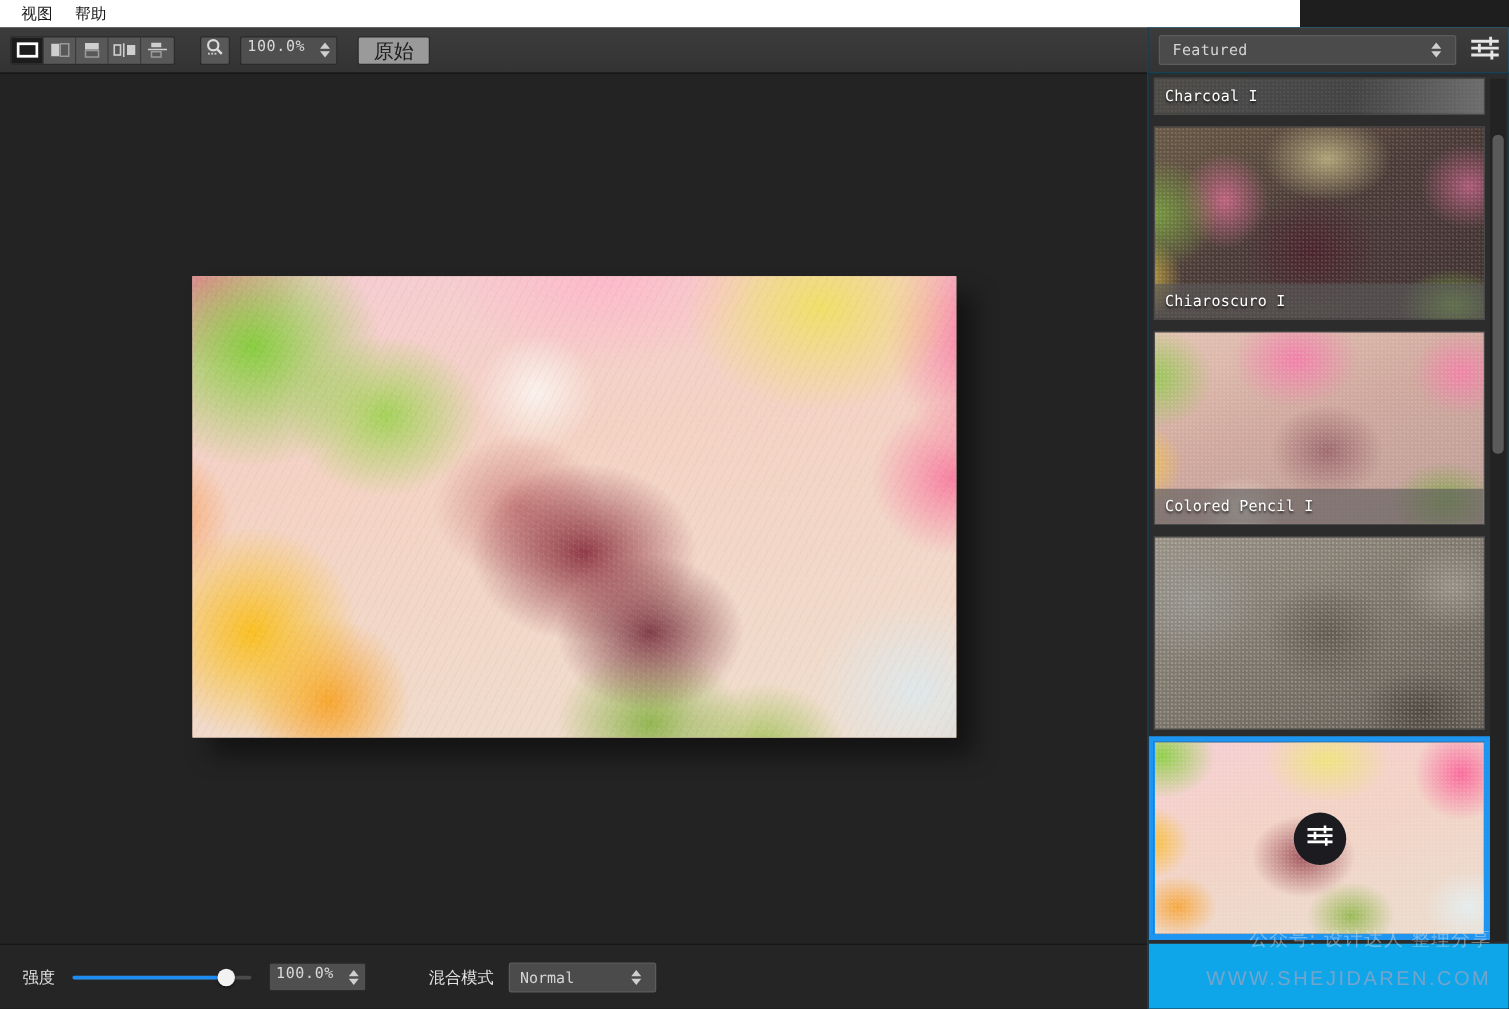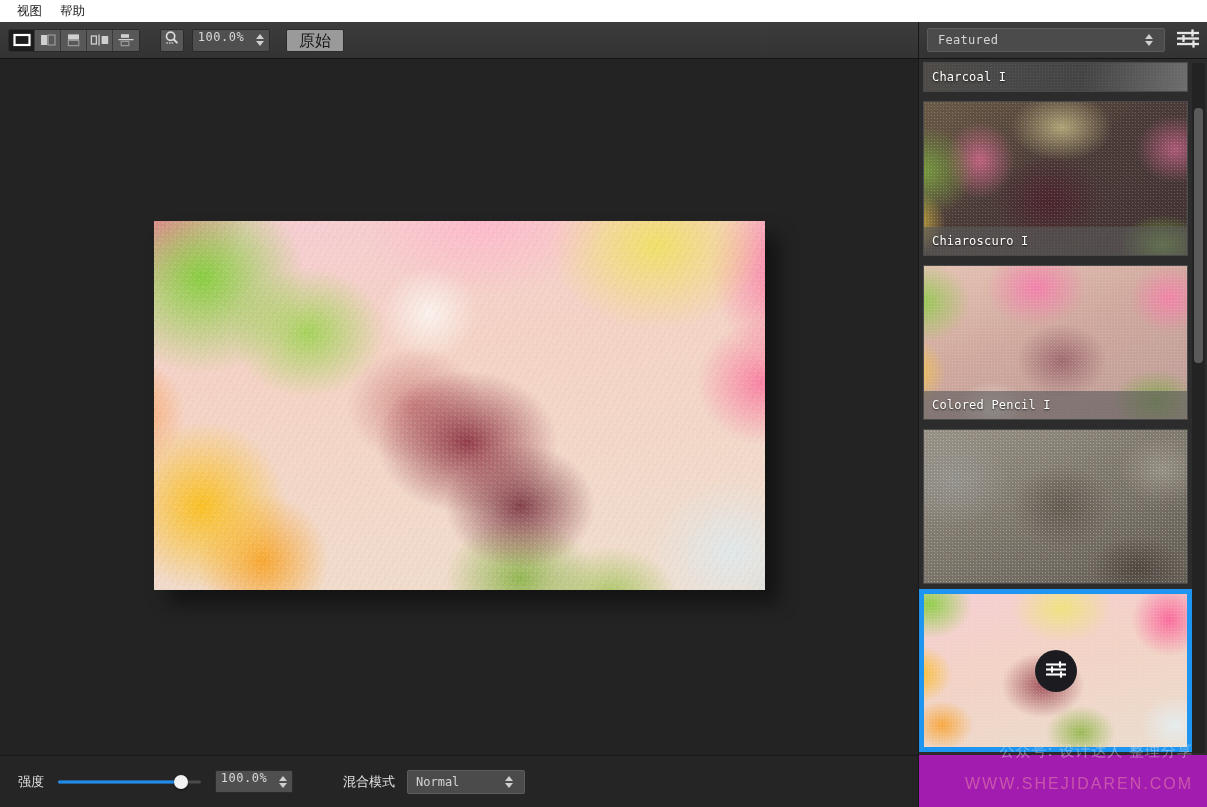--- a/index.html
+++ b/index.html
@@ -11,21 +11,21 @@
   }
   #app {
     position: relative;
     width: 1207px; height: 807px;
     background: #1e1e1e;
   }
 
   
   .menubar {
     position: absolute; left: 0; top: 0;
-    width: 1207px; height: 22px;
+    width: 1040px; height: 22px;
     background: #ffffff;
     display: flex; align-items: center;
     padding-left: 8px;
   }
   .menu-item {
     font-size: 12.5px;
     color: #1a1a1a;
     padding: 0 9px;
     line-height: 22px;
     cursor: default;
@@ -176,21 +176,21 @@
   .pl4 {
     opacity: .3;
     background-image: radial-gradient(rgba(255,255,255,.55) 0.6px, transparent 0.8px);
     background-size: 4px 4px;
   }
 
   
   .rightpanel {
     position: absolute; right: 0; top: 22px;
     width: 289px; height: 785px;
-    background: #a21caf;
+    background: #0ea5e9;
     border-left: 1px solid #181818;
   }
   .rp-head {
     height: 37px;
     display: flex; align-items: center;
     padding: 0 6px 0 8px;
     background: linear-gradient(#3c3c3c, #333333);
     border-bottom: 1px solid #151515;
   }
   .preset-select {

